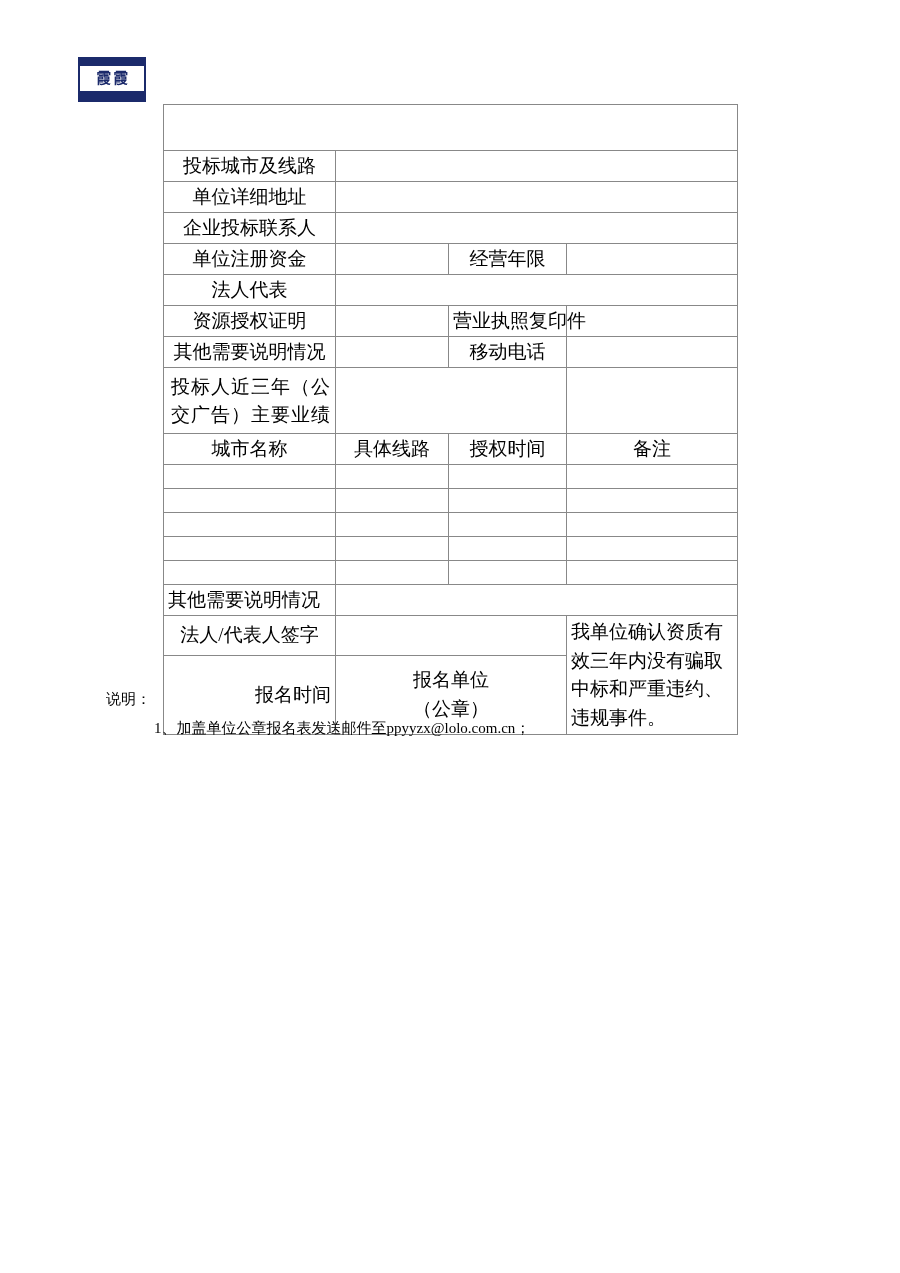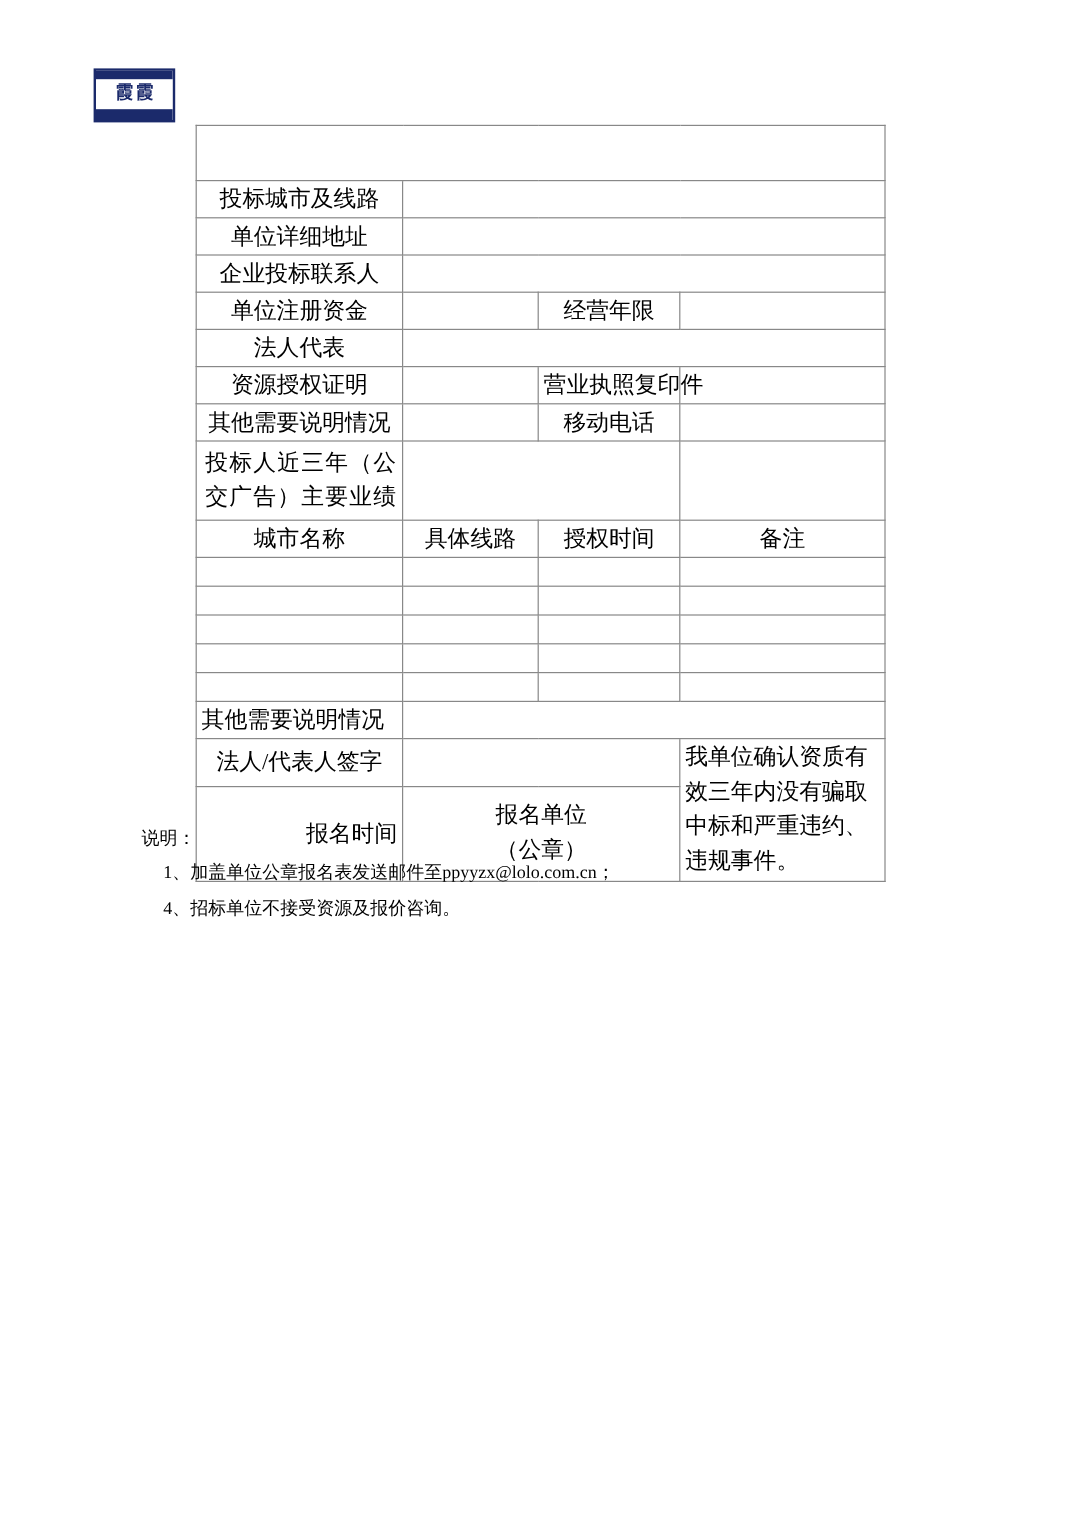--- a/index.html
+++ b/index.html
@@ -124,24 +124,24 @@
   
   .notes {
     position: absolute;
     left: 78px;
     top: 685px;
     width: 760px;
     font-size: 15px;
     line-height: 1.95;
   }
   .notes .note-head {
-    margin-left: 40px;
+    margin-left: 28px;
   }
   .notes .note-item {
-    margin-left: 58px;
+    margin-left: 76px;
     text-indent: 0;
   }
   .notes .note-item.wrap {
     margin-left: 0px;
     padding-left: 58px;
     text-indent: -58px;
   }
   .notes .note-item.wrap .cont {
     display: inline;
   }
@@ -265,14 +265,13 @@
           <div>（公章）</div>
         </td>
       </tr>
     </tbody>
   </table>
 </div>
 
 <div class="notes">
   <div class="note-head">说明：</div>
   <div class="note-item">1、加盖单位公章报名表发送邮件至ppyyzx@lolo.com.cn；</div>
-  <div class="note-item">4、招标单位不接受资源及报价咨询。</div>
 </div>
 
 </body></html>

